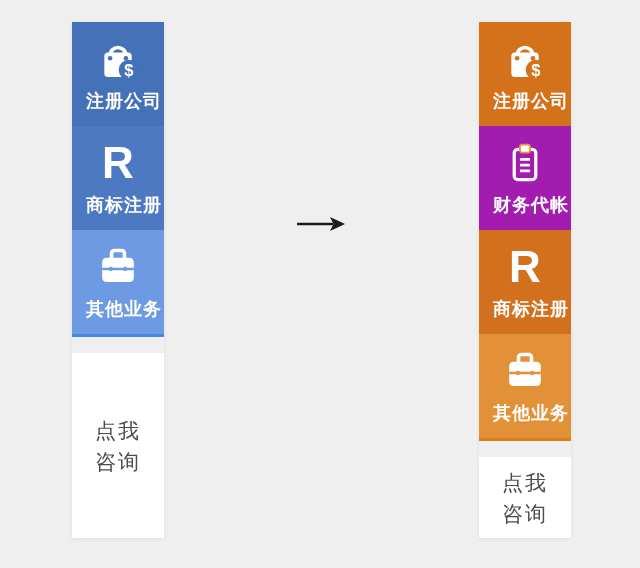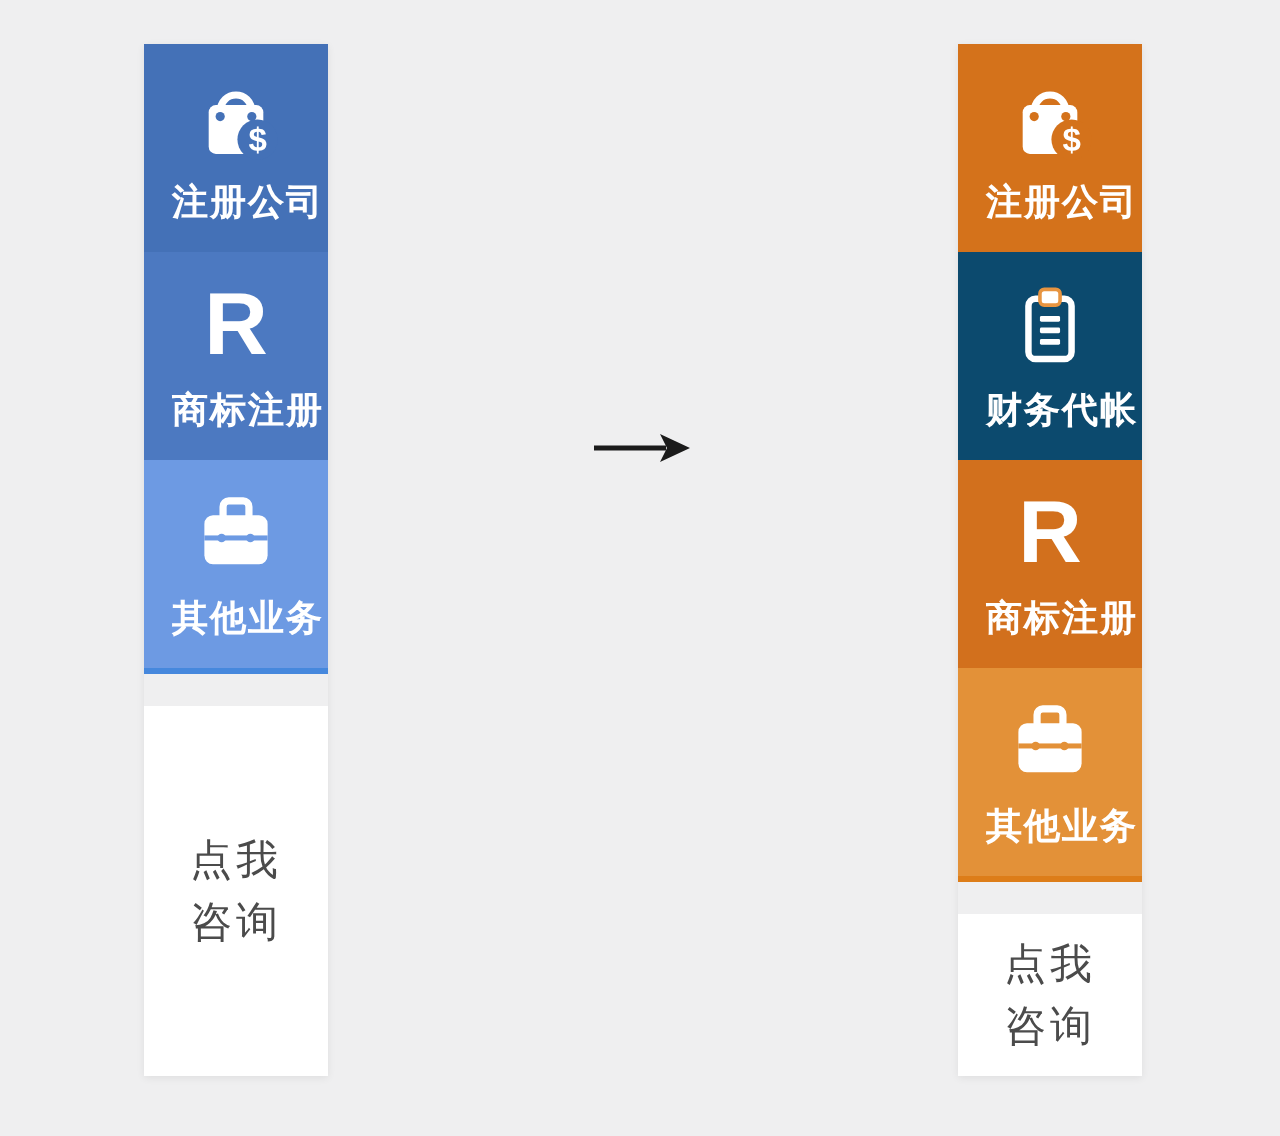--- a/index.html
+++ b/index.html
@@ -98,21 +98,21 @@
           <rect x="13" y="23" width="38" height="34" rx="5" fill="#fff"></rect>
           <circle cx="21" cy="31" r="3.2" style="fill:var(--cut)"></circle>
           <circle cx="43" cy="31" r="3.2" style="fill:var(--cut)"></circle>
           <circle cx="47" cy="47" r="14" style="fill:var(--cut)"></circle>
           <text x="47" y="55" text-anchor="middle" font-size="23" font-weight="bold" fill="#fff">$</text>
         </svg>
       </span>
       <span class="label">注册公司</span>
     </div>
 
-    <div class="sec" style="background: #0c4a6e; --cut: #e79440;">
+    <div class="sec" style="background: #a21caf; --cut: #e79440;">
       <span class="icon">
         <svg viewBox="0 0 64 64">
           <rect x="17" y="13" width="30" height="42" rx="5" fill="none" stroke="#fff" stroke-width="4.5"></rect>
           <rect x="25" y="6.5" width="14" height="11" rx="3" fill="#fff" style="stroke:var(--cut)" stroke-width="2.5"></rect>
           <rect x="25" y="25" width="14" height="4" rx="1" fill="#fff"></rect>
           <rect x="25" y="33" width="14" height="4" rx="1" fill="#fff"></rect>
           <rect x="25" y="41" width="14" height="4" rx="1" fill="#fff"></rect>
         </svg>
       </span>
       <span class="label">财务代帐</span>

